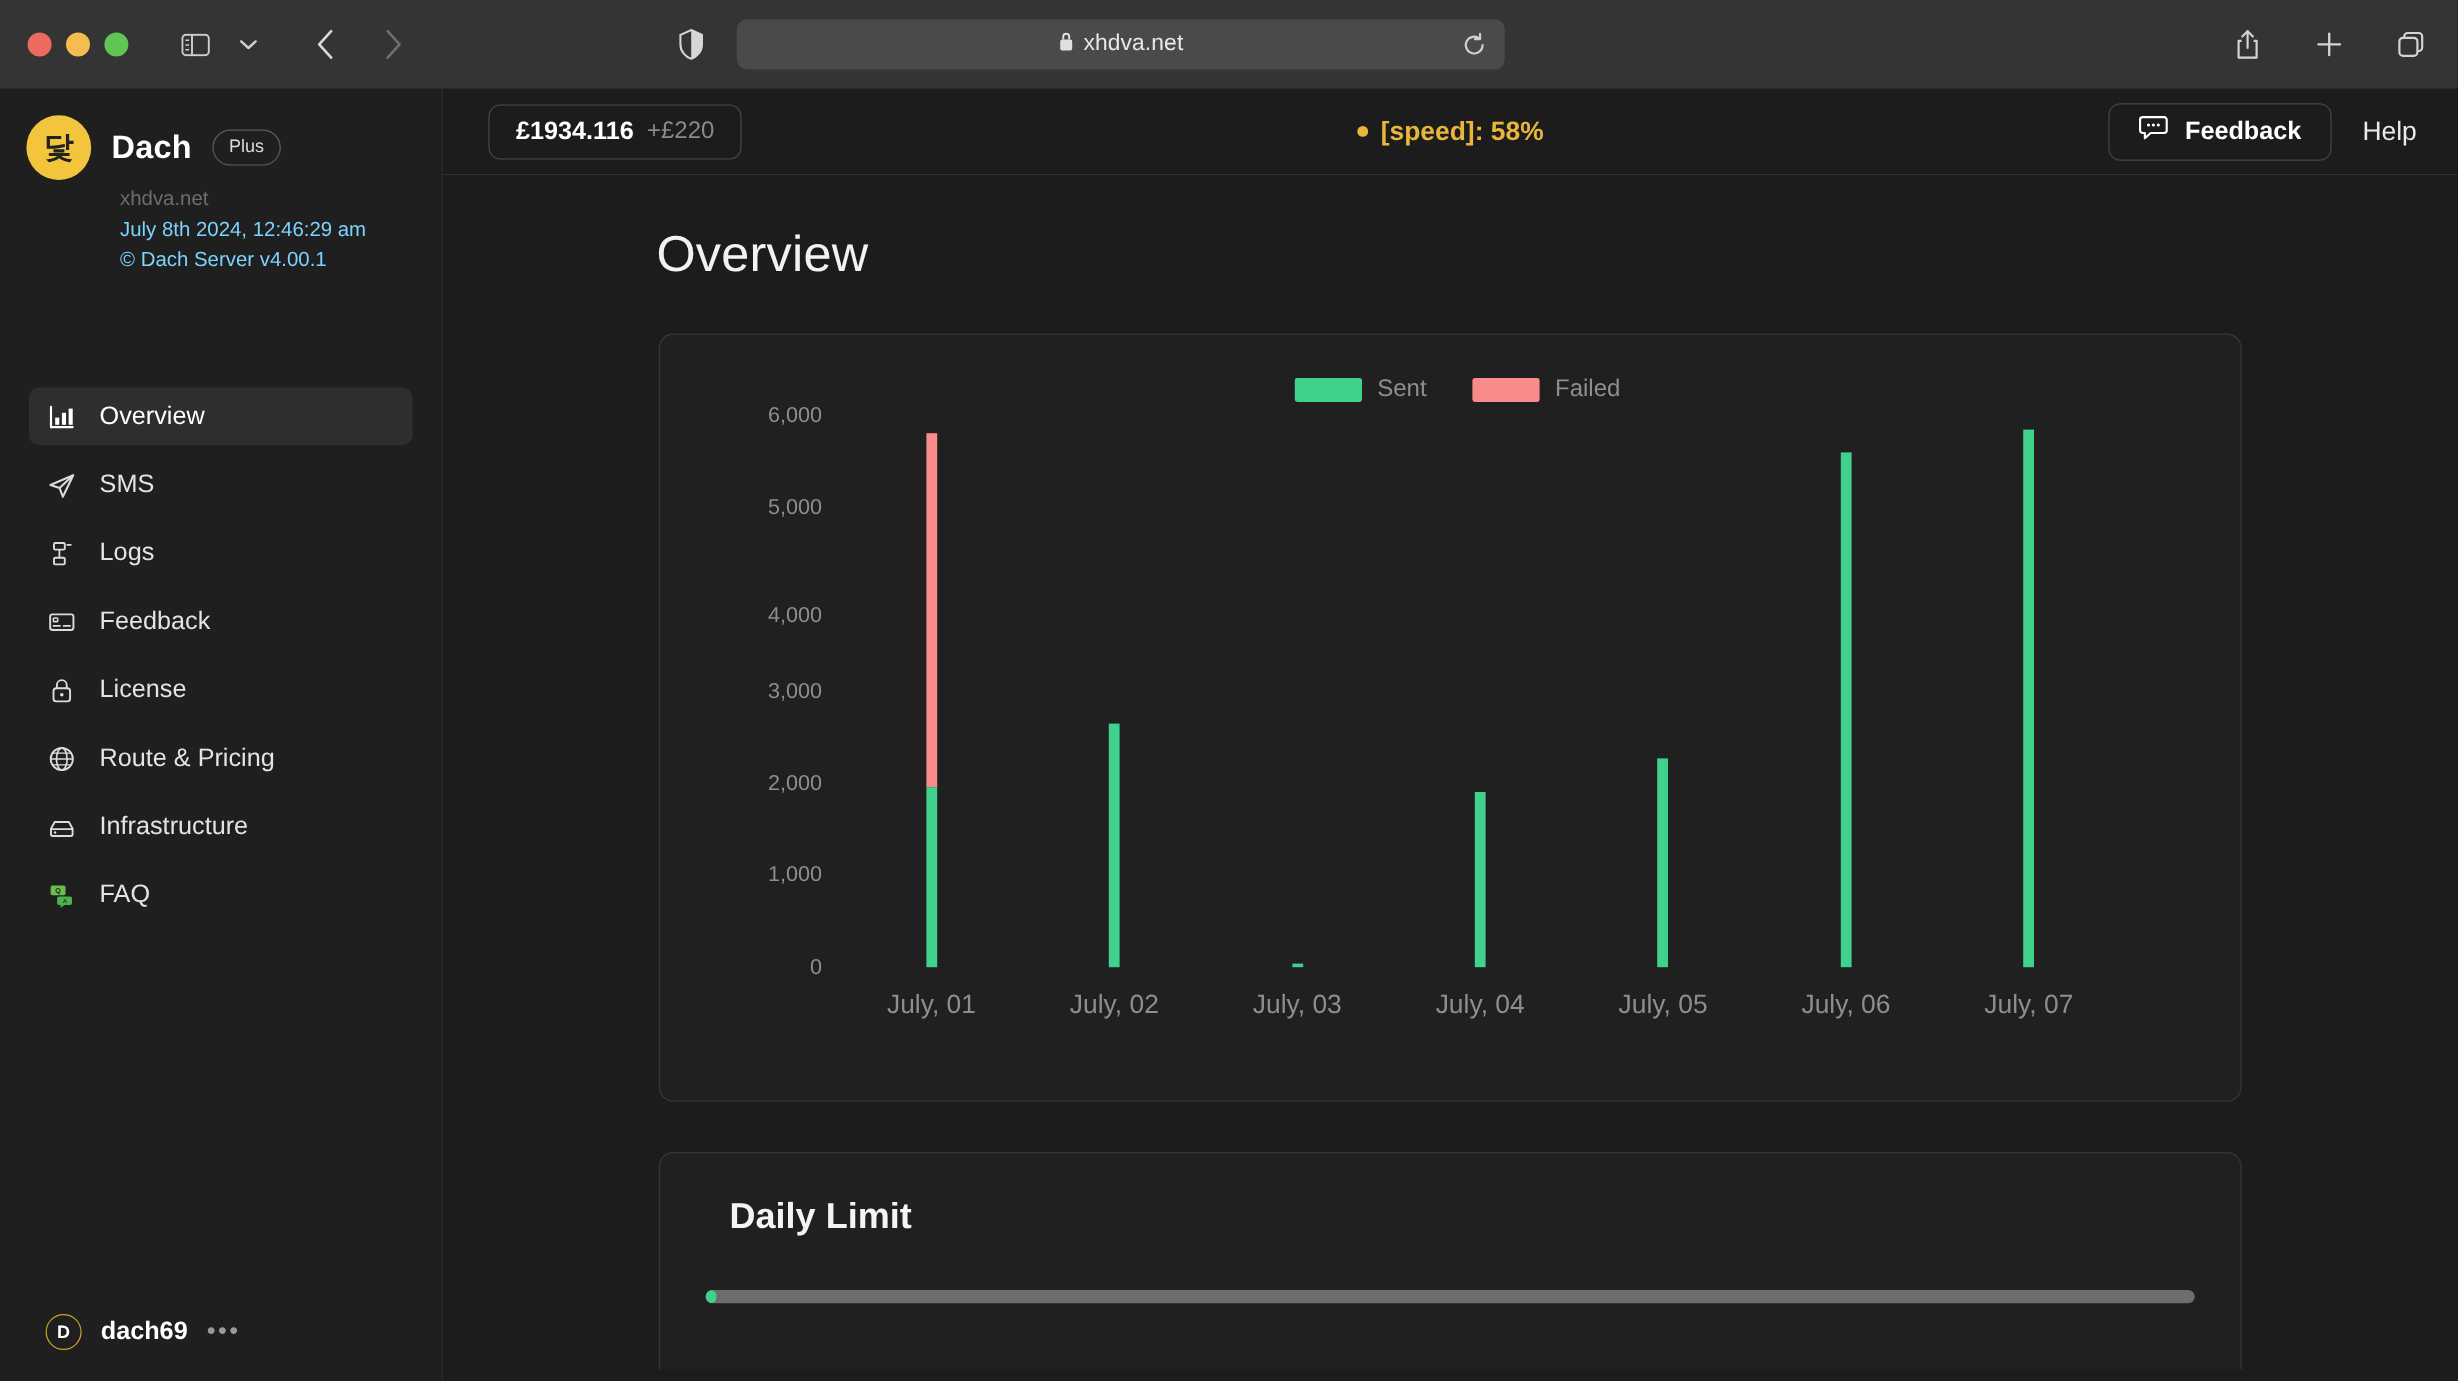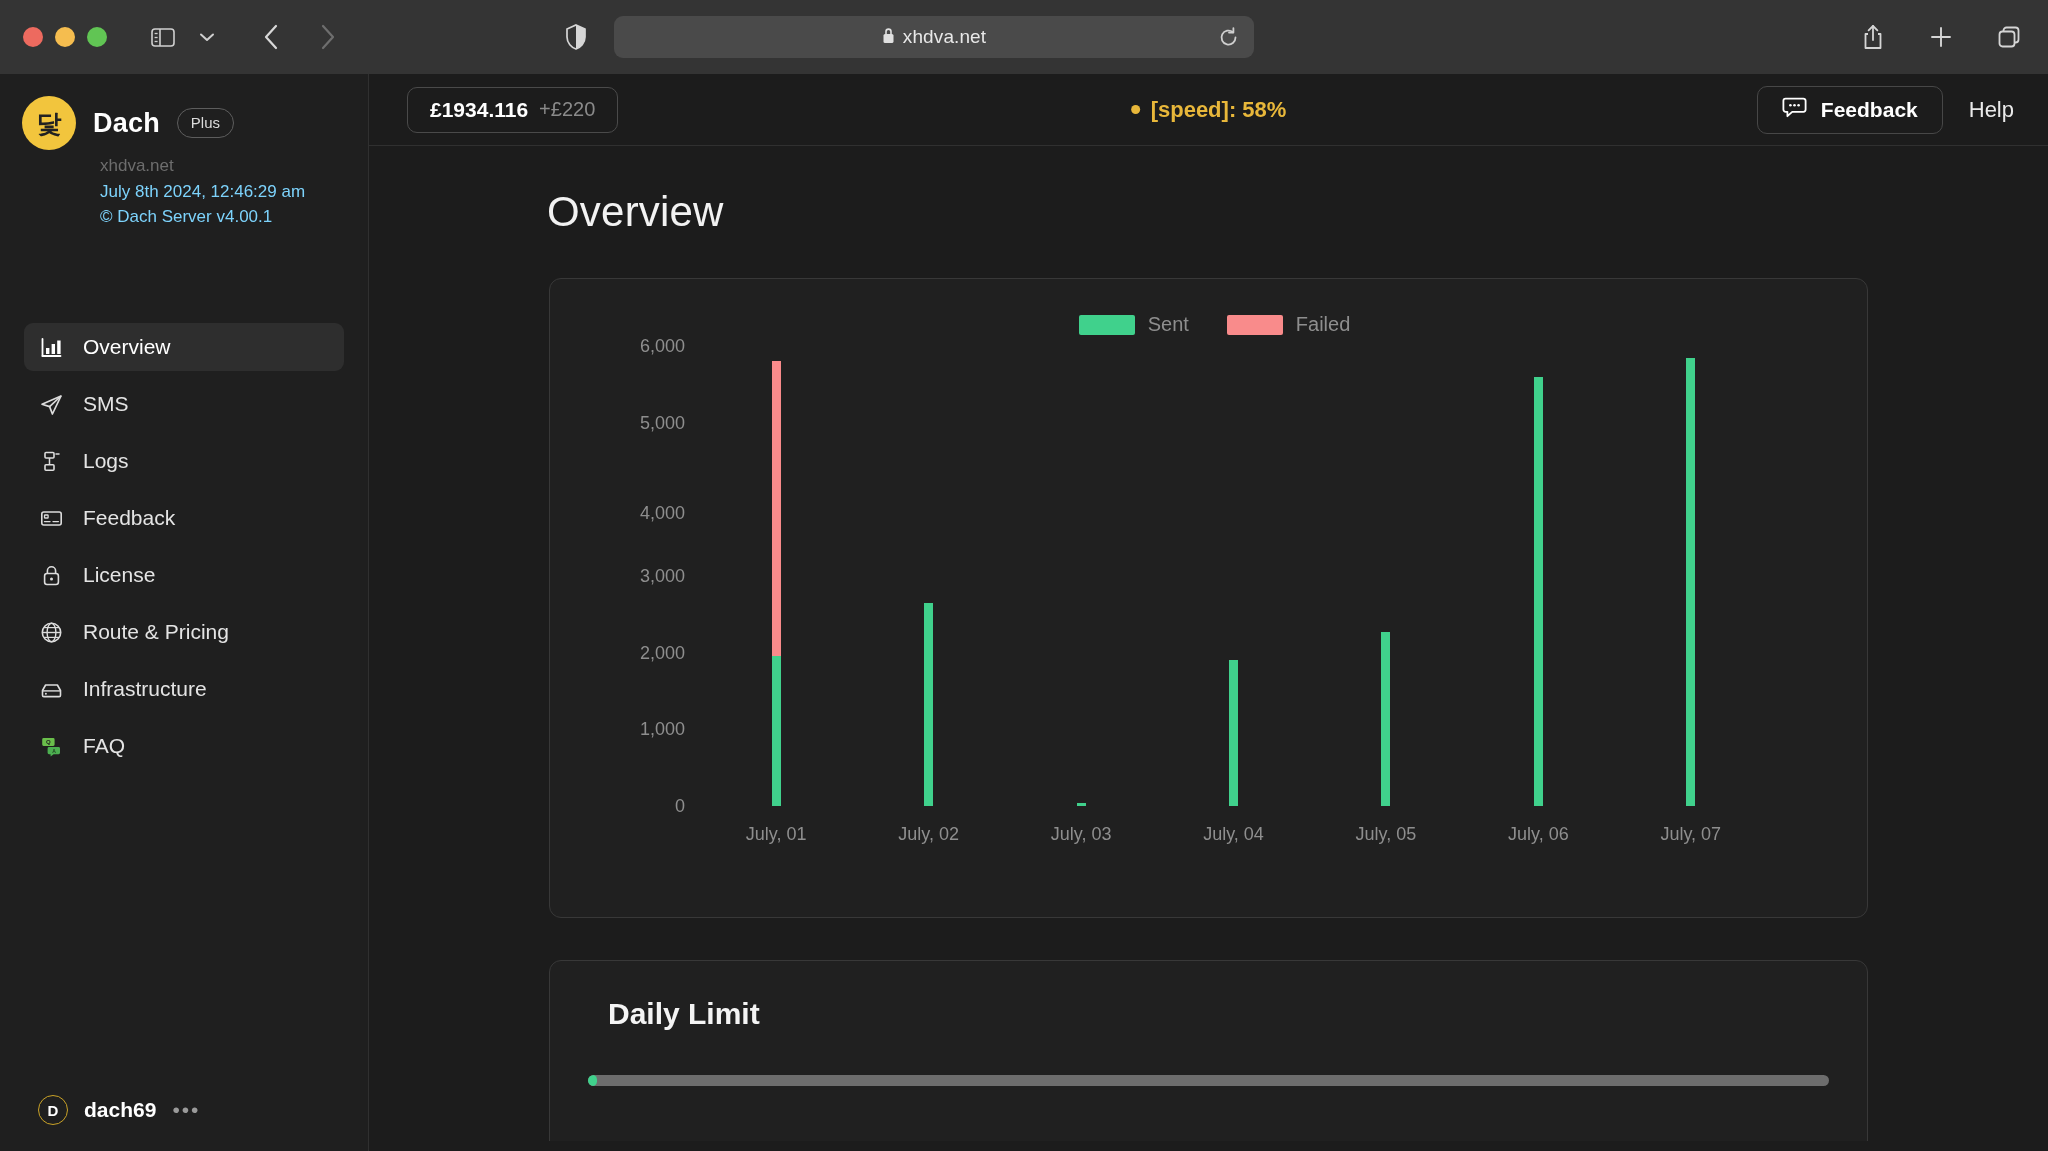--- a/index.html
+++ b/index.html
@@ -181,21 +181,21 @@
     display: flex; align-items: flex-end;
   }
   .bar-slot { flex: 1; display: flex; flex-direction: column; align-items: center; justify-content: flex-end; height: 100%; }
   .bar-stack { width: 9px; display: flex; flex-direction: column; justify-content: flex-end; }
   .bar-seg-failed { width: 100%; background: #f98b8b; }
   .bar-seg-sent { width: 100%; background: #40d18c; }
   #x-axis {
     position: absolute; left: 0; right: 0; top: 478px;
     display: flex;
   }
-  .x-tick { flex: 1; text-align: center; color: #8e8e8e; font-size: 18px; }
+  .x-tick { flex: 1; text-align: center; color: #8e8e8e; font-size: 22px; }
 
   #daily-limit-card { margin-top: 42px; padding: 36px 38px 0 38px; height: 200px; }
   #daily-limit-title { color: #f4f4f4; font-size: 30px; font-weight: 600; margin-left: 20px; }
   #daily-limit-bar {
     margin-top: 44px; height: 11px; border-radius: 6px;
     background: #6d6d6d; position: relative; overflow: hidden;
   }
   #daily-limit-fill { height: 100%; background: #40d18c; border-radius: 6px; }
 </style>
 </head>

